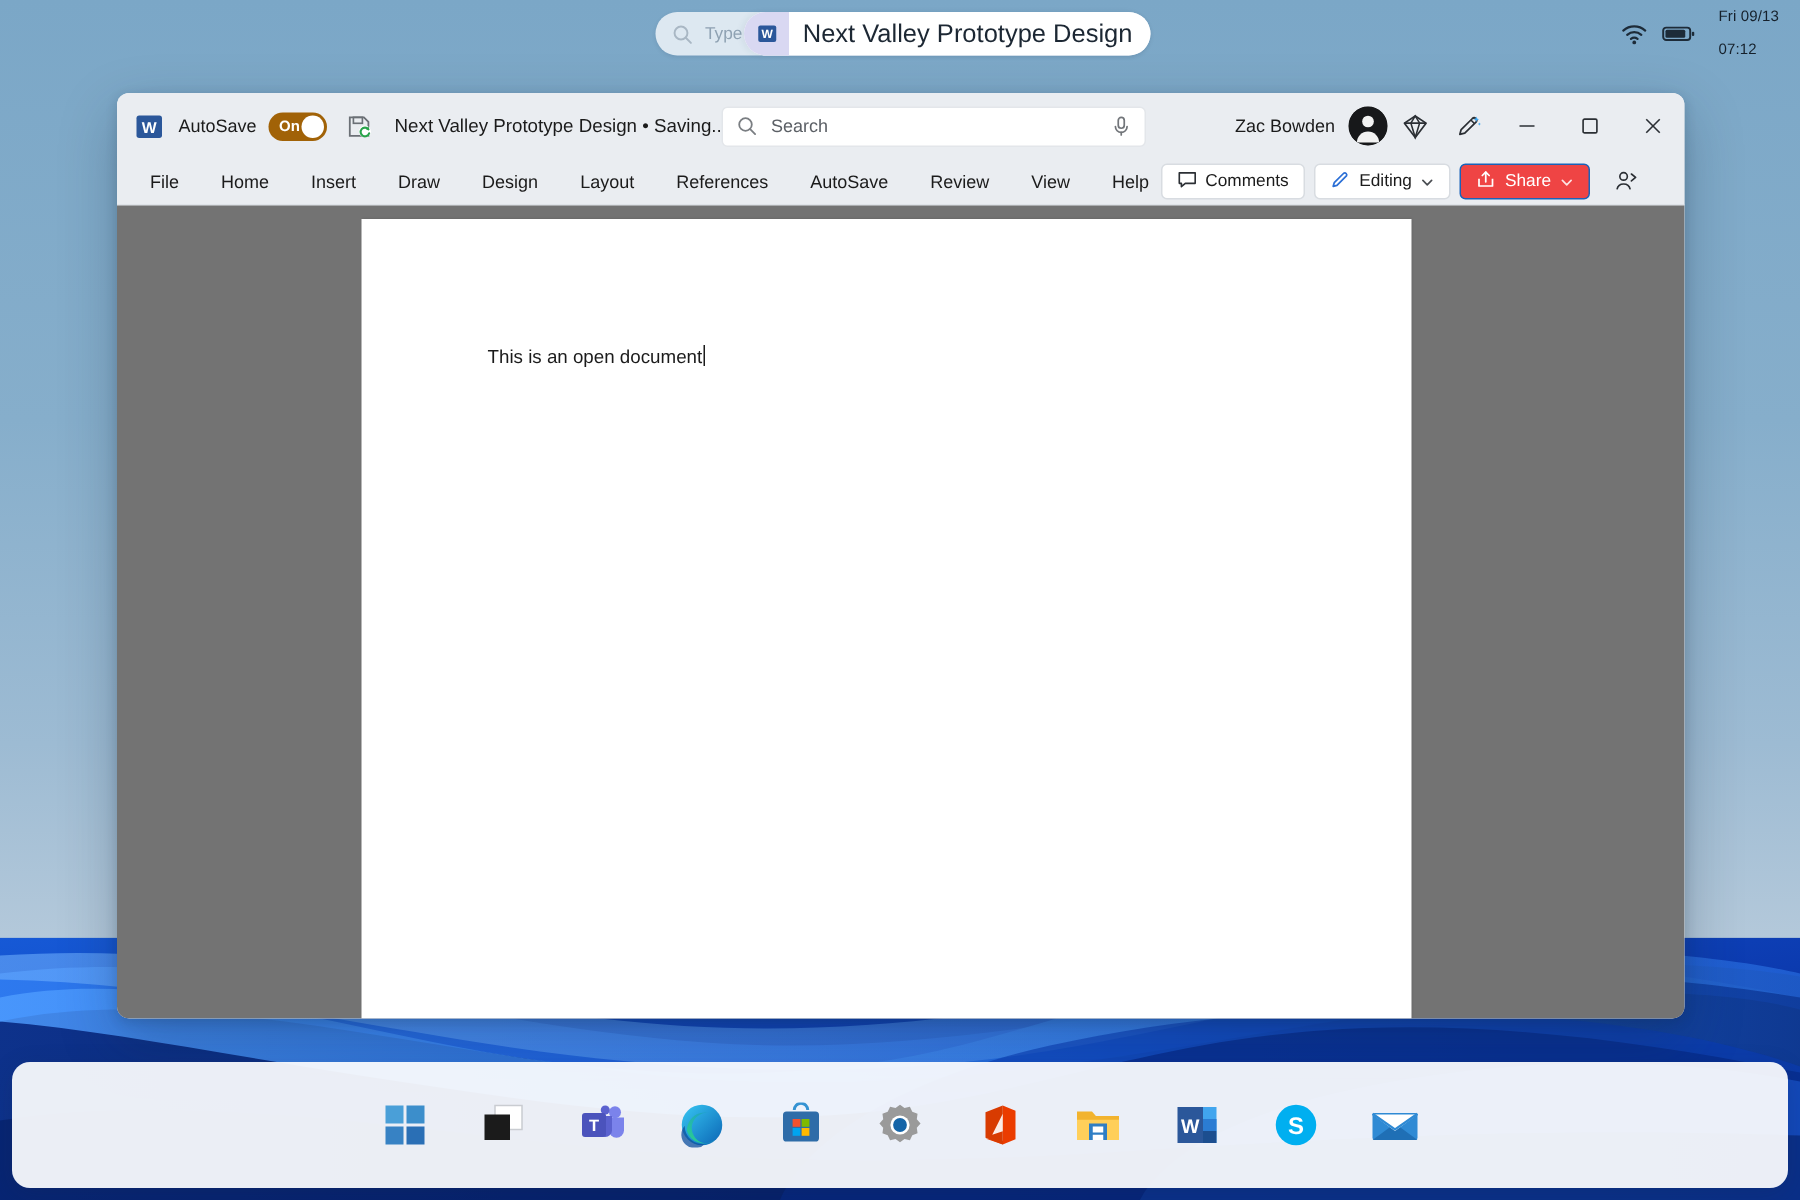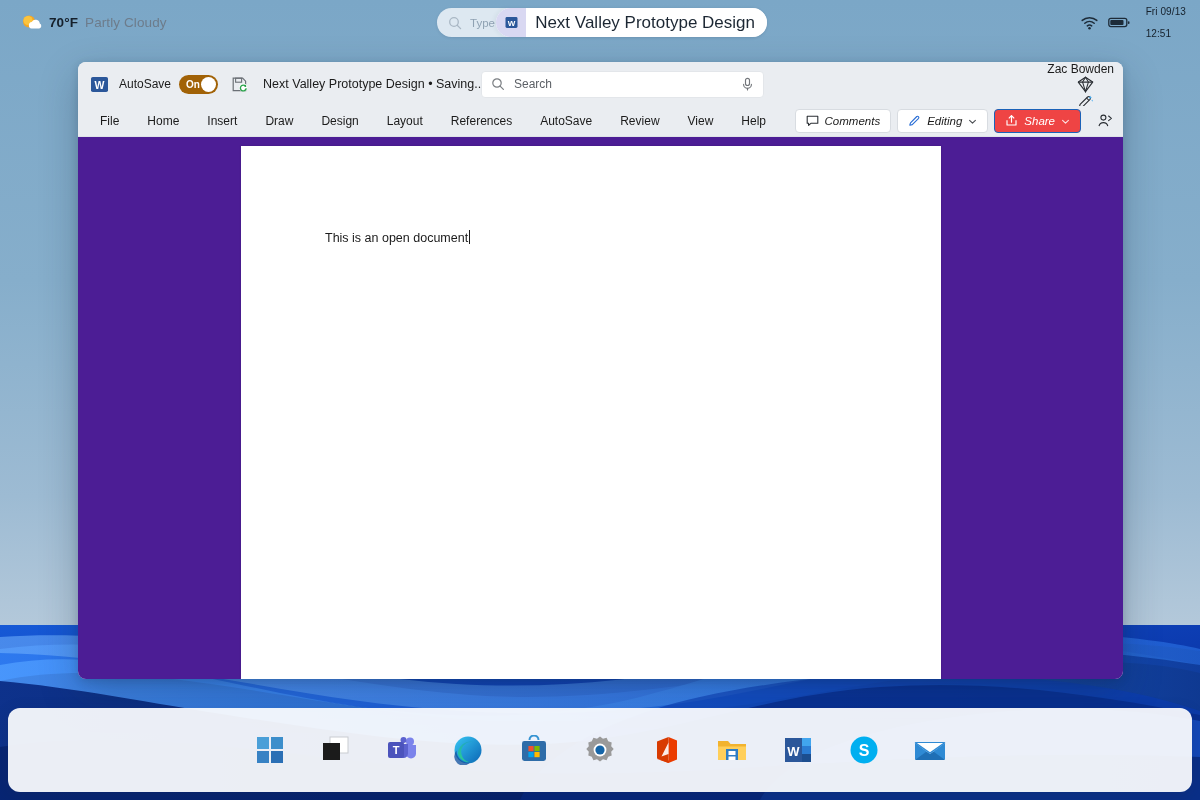--- a/index.html
+++ b/index.html
@@ -213,21 +213,20 @@
     display: flex;
     opacity: .75;
   }
 
   #titlebar-right {
     position: absolute;
     right: 0;
     height: 44px;
     display: flex;
     align-items: center;
-    flex-direction: column;
   }
   #user-name {
     font-size: 12px;
     color: #1b1b1b;
     margin-right: 9px;
   }
   #user-avatar {
     width: 26px; height: 26px;
     border-radius: 50%;
     background: #1b1b1b;
@@ -269,25 +268,24 @@
   }
   .ribbon-tab {
     font-size: 12px;
     color: #1b1b1b;
     padding: 4px 11px;
     border-radius: 4px;
     white-space: nowrap;
   }
   #ribbon-right {
     position: absolute;
-    right: 0;
+    right: 21px;
     display: flex;
     align-items: center;
     gap: 6px;
-    font-style: italic;
   }
   .ribbon-btn {
     height: 24px;
     display: flex;
     align-items: center;
     gap: 6px;
     padding: 0 10px;
     border-radius: 4px;
     background: #ffffff;
     border: 1px solid #d8dce1;
@@ -298,21 +296,21 @@
   .ribbon-btn.share {
     background: #ef4444;
     border-color: #1b62b8;
     color: #ffffff;
   }
   .chev { display: flex; opacity: .85; }
 
   
   #doc-area {
     flex: 1;
-    background: #4c1d95;
+    background: #737373;
     position: relative;
     overflow: hidden;
   }
   #page {
     position: absolute;
     left: 163px;
     top: 9px;
     width: 700px;
     height: 540px;
     background: #ffffff;
@@ -402,31 +400,20 @@
       <path d="M0,40 C110,18 230,64 360,82 C470,97 560,92 640,72 C720,52 790,22 900,14 C1010,6 1120,24 1200,40 L1200,90 C1100,70 990,54 880,62 C770,70 700,100 600,114 C480,130 360,110 240,92 C150,78 70,62 0,56 Z" fill="url(#bg3)" opacity="0.8"></path>
       <path d="M0,12 C150,2 260,38 400,54 C520,68 620,58 720,40 C830,20 930,2 1060,8 C1130,11 1175,18 1200,24 L1200,40 C1150,32 1090,24 1020,26 C900,30 820,54 720,72 C600,94 480,92 360,76 C230,58 120,30 0,28 Z" fill="url(#bg5)" opacity="0.55"></path>
       <path d="M520,175 C540,130 610,92 700,72 C800,50 900,44 1010,52 C1100,58 1160,72 1200,86 L1200,175 Z" fill="#0a3cb5" opacity="0.6"></path>
       <path d="M760,175 C780,136 850,108 940,94 C1040,78 1130,82 1200,96 L1200,175 Z" fill="#1e62e0" opacity="0.5"></path>
       <path d="M0,122 C120,104 260,126 400,140 C520,152 640,150 760,142 C900,133 1050,126 1200,132 L1200,175 L0,175 Z" fill="#041c60" opacity="0.55"></path>
     </svg>
   </div>
 
   <div id="topbar">
 
-    <div id="weather">
-      <span class="weather-icon">
-        <svg width="22" height="22" viewBox="0 0 22 22">
-          <circle cx="9" cy="9.5" r="6" fill="#f5a623"></circle>
-          <circle cx="8" cy="8.5" r="4.6" fill="#fcc43e"></circle>
-          <path d="M11.5 16.5 a3.3 3.3 0 0 1 0.2 -6.5 a4.3 4.3 0 0 1 8.1 1.6 a2.6 2.6 0 0 1 -0.6 4.9 Z" fill="#ffffff"></path>
-        </svg>
-      </span>
-      <span class="weather-temp">70°F</span>
-      <span class="weather-cond">Partly Cloudy</span>
-    </div>
 
     <div id="tb-search-wrap">
       <span id="tb-search-icon">
         <svg width="14" height="14" viewBox="0 0 14 14">
           <circle cx="6" cy="6" r="4.3" fill="none" stroke="#6b7d8e" stroke-width="1.3"></circle>
           <line x1="9.2" y1="9.2" x2="12.6" y2="12.6" stroke="#6b7d8e" stroke-width="1.3" stroke-linecap="round"></line>
         </svg>
       </span>
       <span id="tb-search-placeholder">Type here to search</span>
 
@@ -452,21 +439,21 @@
       </span>
       <span class="tray-icon">
         <svg width="22" height="13" viewBox="0 0 22 13">
           <rect x="0.8" y="2.4" width="18" height="8.2" rx="2" fill="none" stroke="#1d2b38" stroke-width="1.3"></rect>
           <rect x="2.3" y="3.9" width="13.2" height="5.2" rx="1" fill="#1d2b38"></rect>
           <rect x="19.9" y="5.2" width="1.6" height="2.8" rx="0.7" fill="#1d2b38"></rect>
         </svg>
       </span>
       <span id="tray-clock">
         <span>Fri 09/13</span>
-        <span>12:51</span>
+        <span>07:12</span>
       </span>
     </div>
   </div>
 
   <div id="word-window">
 
     <div id="word-titlebar">
 
       <span id="word-logo">
         <svg width="19" height="19" viewBox="0 0 19 19">

